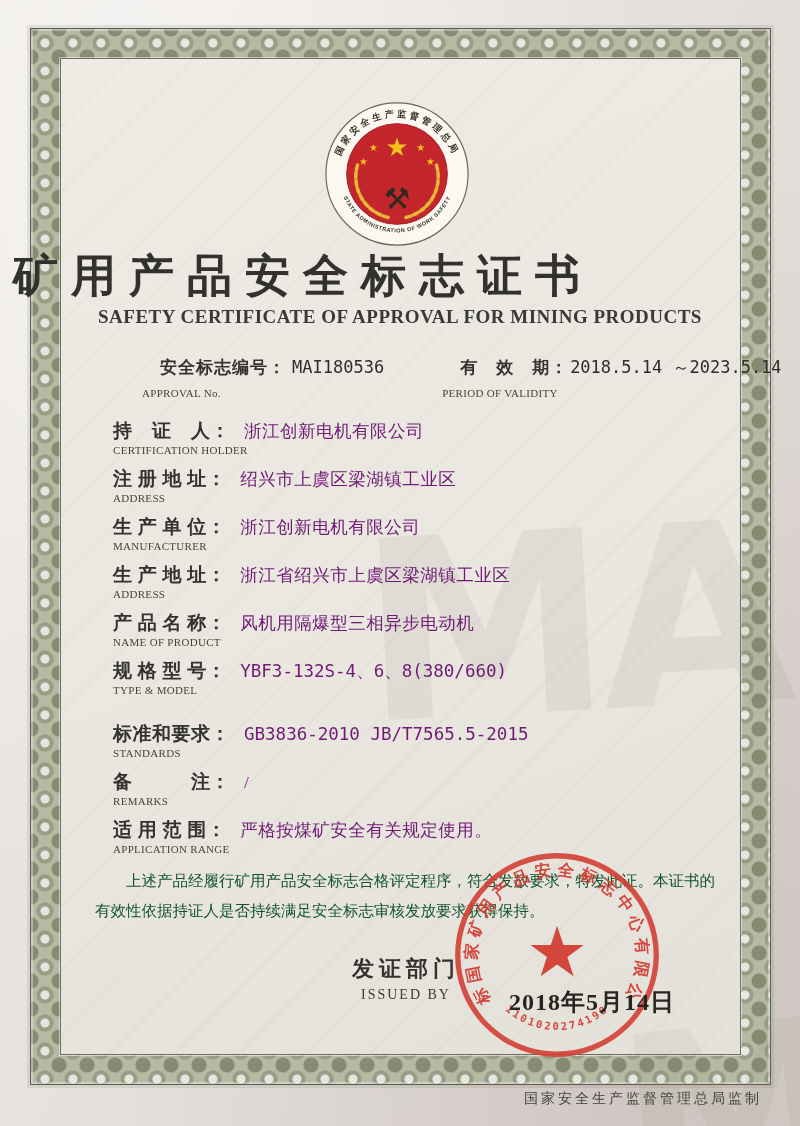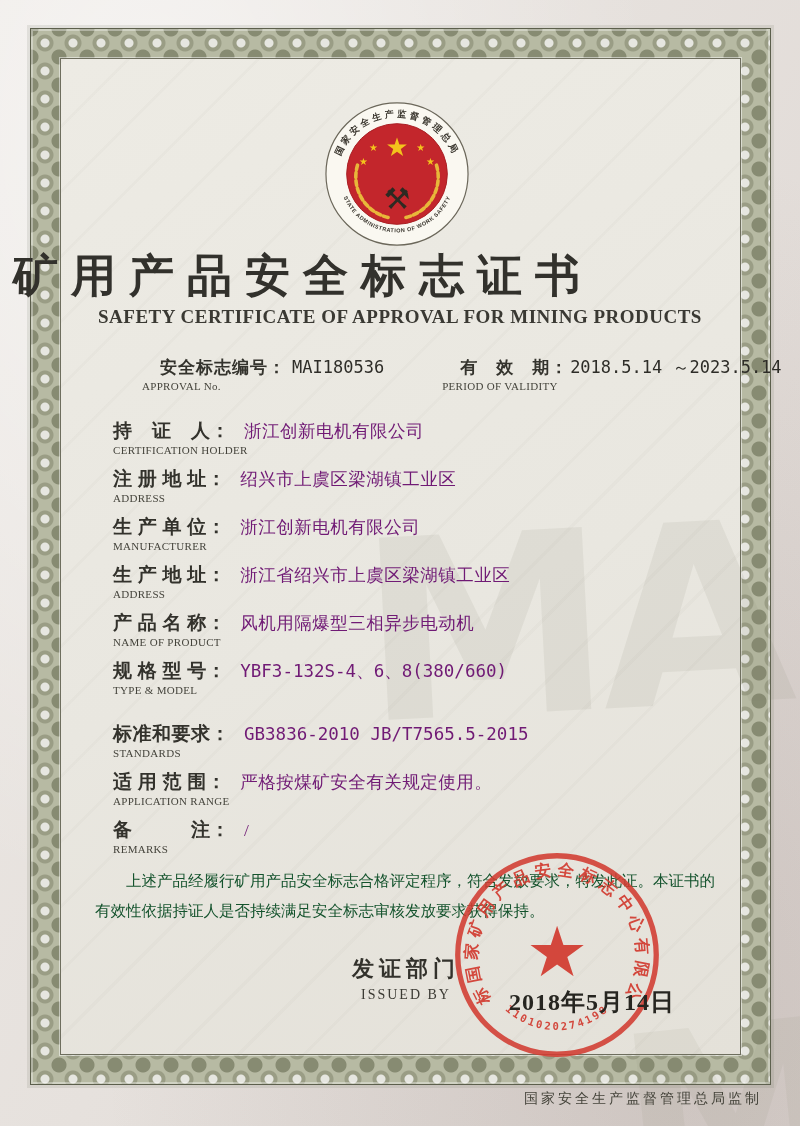--- a/index.html
+++ b/index.html
@@ -59,21 +59,21 @@
   }
   .subtitle {
     position:absolute; left:0; top:306px; width:100%; text-align:center;
     font-size:19px; font-weight:700; letter-spacing:0.5px; color:#3a3933;
   }
 
   .meta-row { position:absolute; left:142px; top:356px; width:540px; display:flex; }
   .meta-col { display:flex; flex-direction:column; }
   .meta-line { display:flex; align-items:baseline; }
   .meta-label { font-size:17px; font-weight:600; letter-spacing:1px; color:#34332d; white-space:nowrap;margin-left:18px; }
-  .meta-sub { font-size:11px; letter-spacing:0.3px; color:#45443c; margin-top:1px; }
+  .meta-sub { font-size:11px; letter-spacing:0.3px; color:#45443c; margin-top:8px; }
   .meta-value { font-family:"DejaVu Sans Mono",monospace; font-size:17px; color:#2e2d28; margin-left:6px; white-space:nowrap; }
   .col-validity { margin-left:58px; }
   .val-dates { margin-left:2px; }
 
   .fields { position:absolute; left:113px; top:418px; width:585px; }
   .field { margin-bottom:9px; }
   .field .line { display:flex; align-items:baseline; line-height:25px; }
   .flabel { font-size:19px; font-weight:600; letter-spacing:0.5px; color:#33322c; white-space:nowrap; }
   .fvalue { font-size:17.5px; color:#701a75; margin-left:14px; letter-spacing:0.5px; }
   .fvalue.mono { font-family:"DejaVu Sans Mono",monospace; letter-spacing:0; }
@@ -202,33 +202,33 @@
         </div>
       <div class="fsub">TYPE &amp; MODEL</div>
     </div>
     <div class="field gap-lg">
       <div class="line">
           <span class="flabel">标准和要求：</span>
           <span class="fvalue mono">GB3836-2010 JB/T7565.5-2015</span>
         </div>
       <div class="fsub">STANDARDS</div>
     </div>
+    <div class="field gap-sm">
+      <div class="line">
+          <span class="flabel">备　　　注：</span>
+          <span class="fvalue">/</span>
+        </div>
+      <div class="fsub">REMARKS</div>
+    </div>
     <div class="field">
       <div class="line">
           <span class="flabel">适 用 范 围：</span>
           <span class="fvalue">严格按煤矿安全有关规定使用。</span>
         </div>
       <div class="fsub">APPLICATION RANGE</div>
-    </div>
-    <div class="field gap-sm">
-      <div class="line">
-          <span class="flabel">备　　　注：</span>
-          <span class="fvalue">/</span>
-        </div>
-      <div class="fsub">REMARKS</div>
     </div>
   </div>
 
   <div class="declaration">上述产品经履行矿用产品安全标志合格评定程序，符合发放要求，特发此证。本证书的有效性依据持证人是否持续满足安全标志审核发放要求获得保持。</div>
 
   <div class="issued">
     <div class="issued-zh">发证部门</div>
     <div class="issued-en">ISSUED BY</div>
   </div>
 

